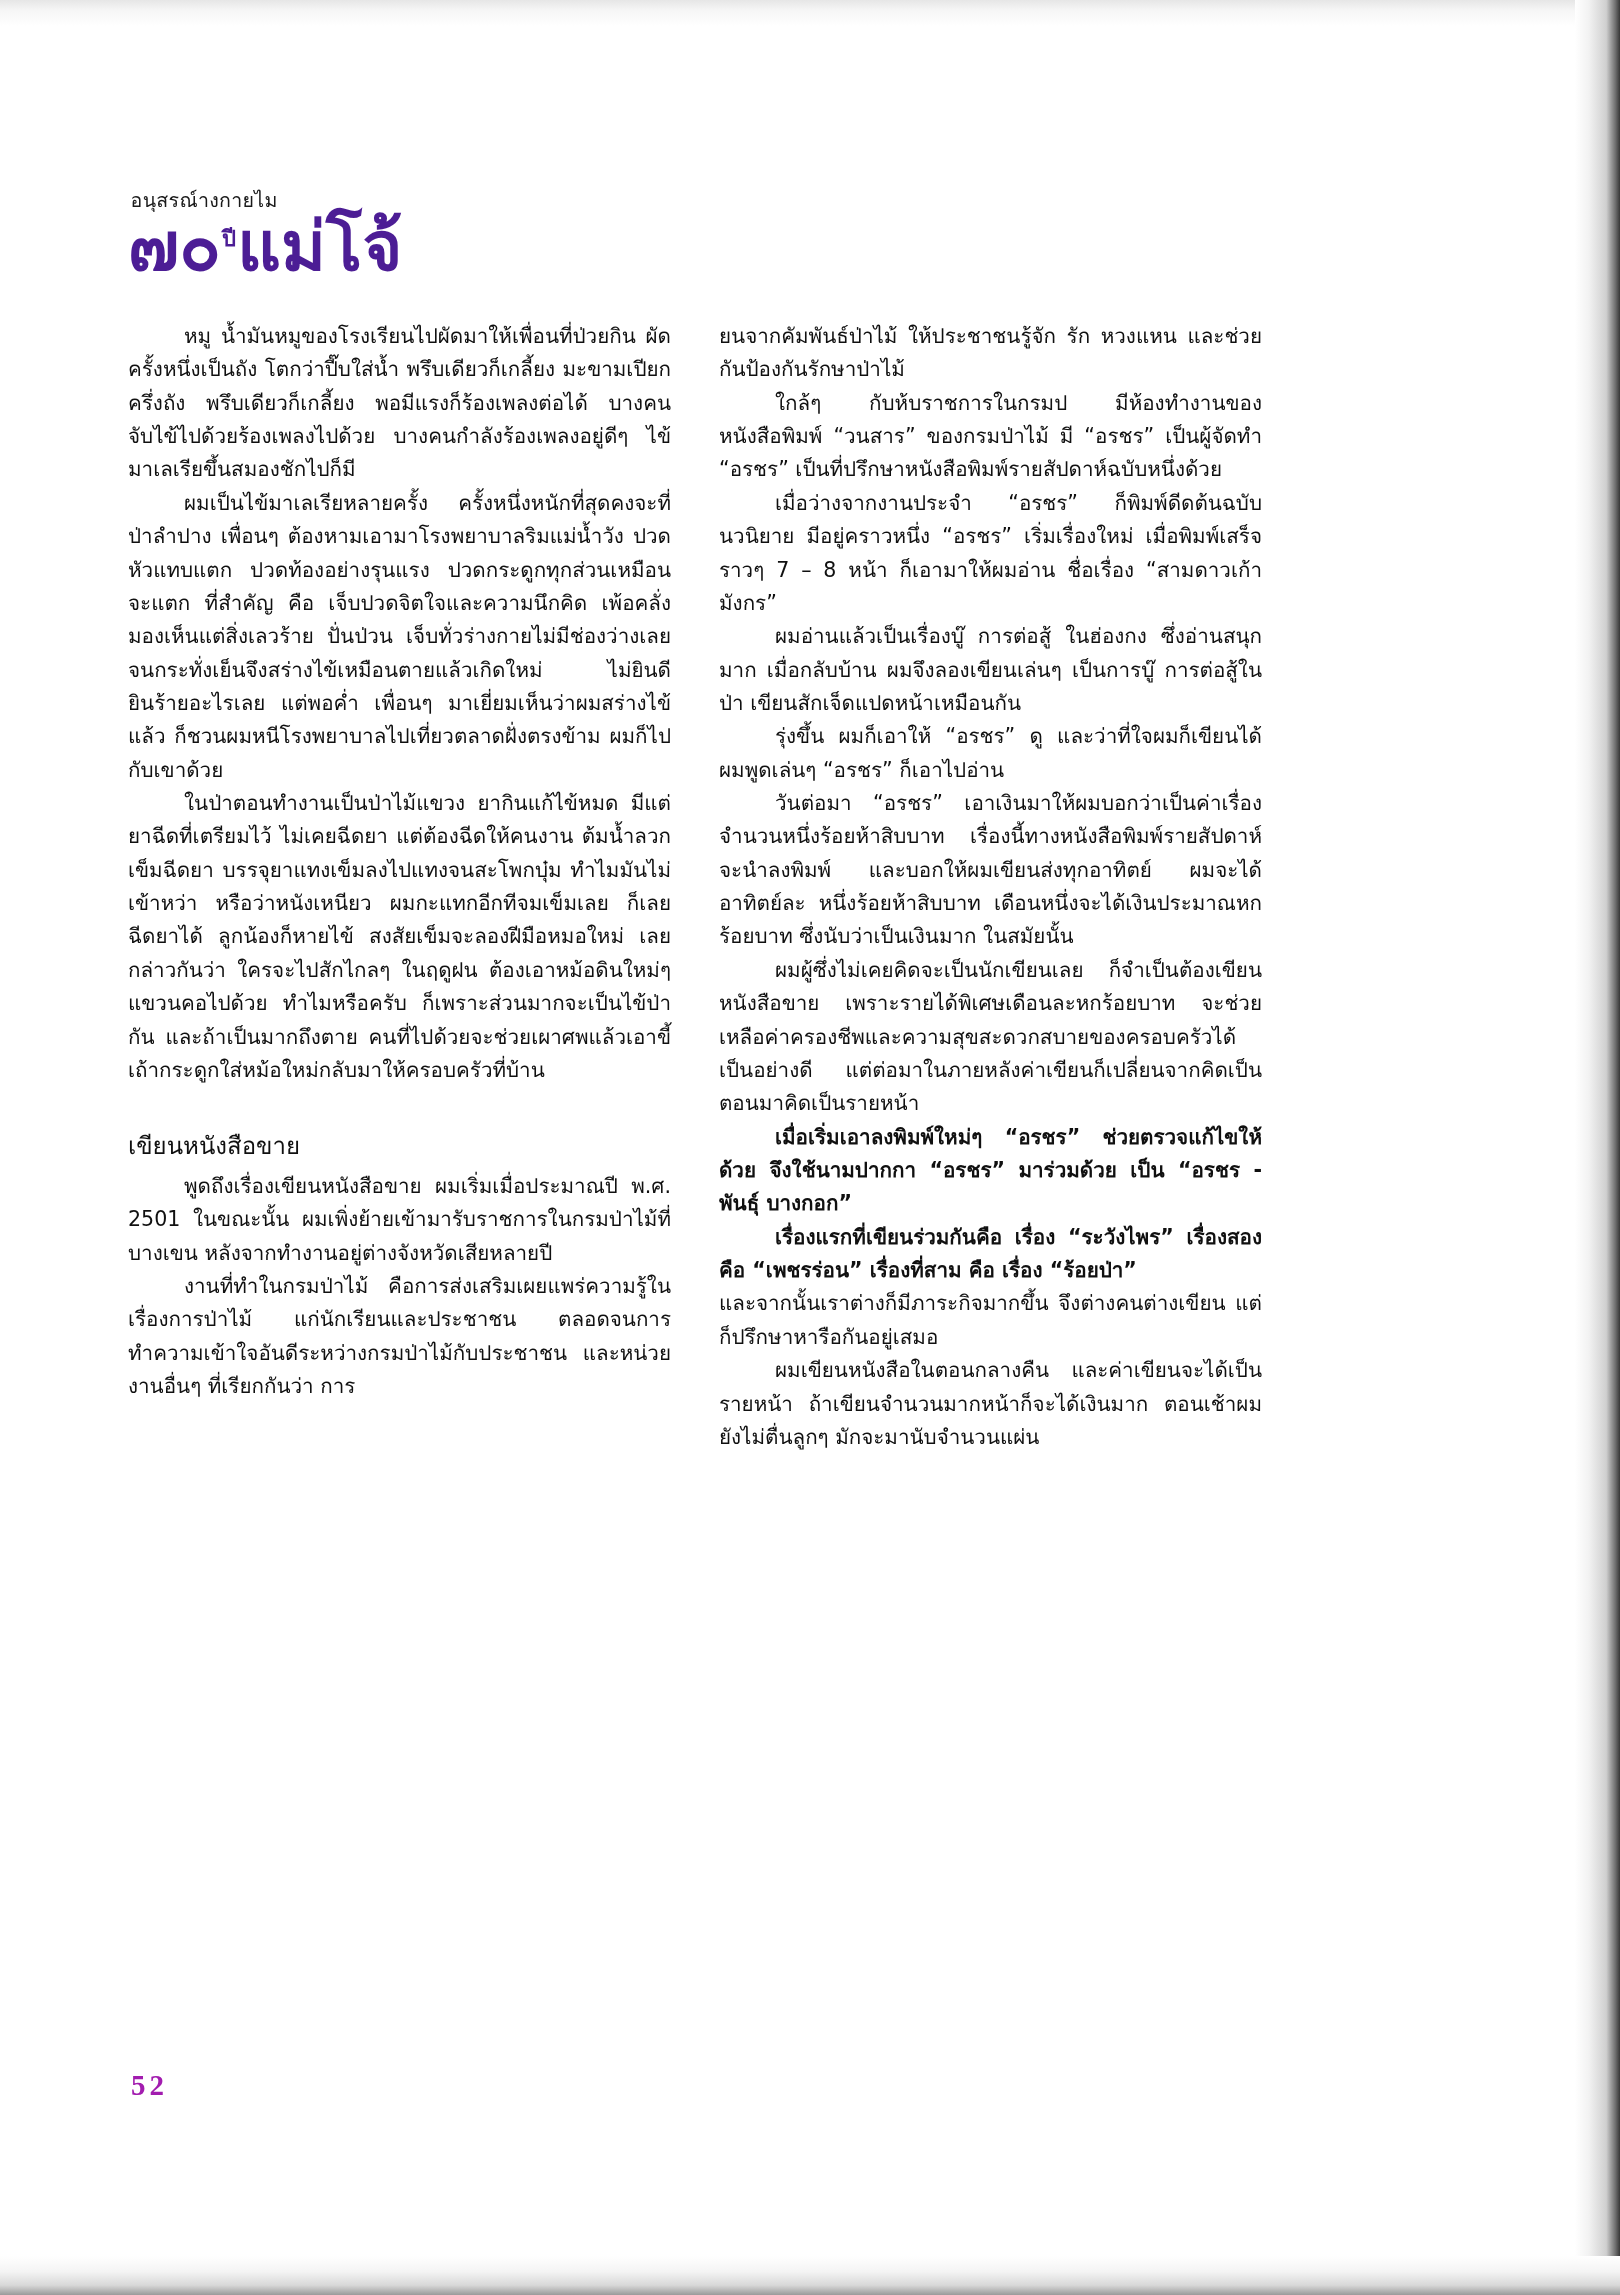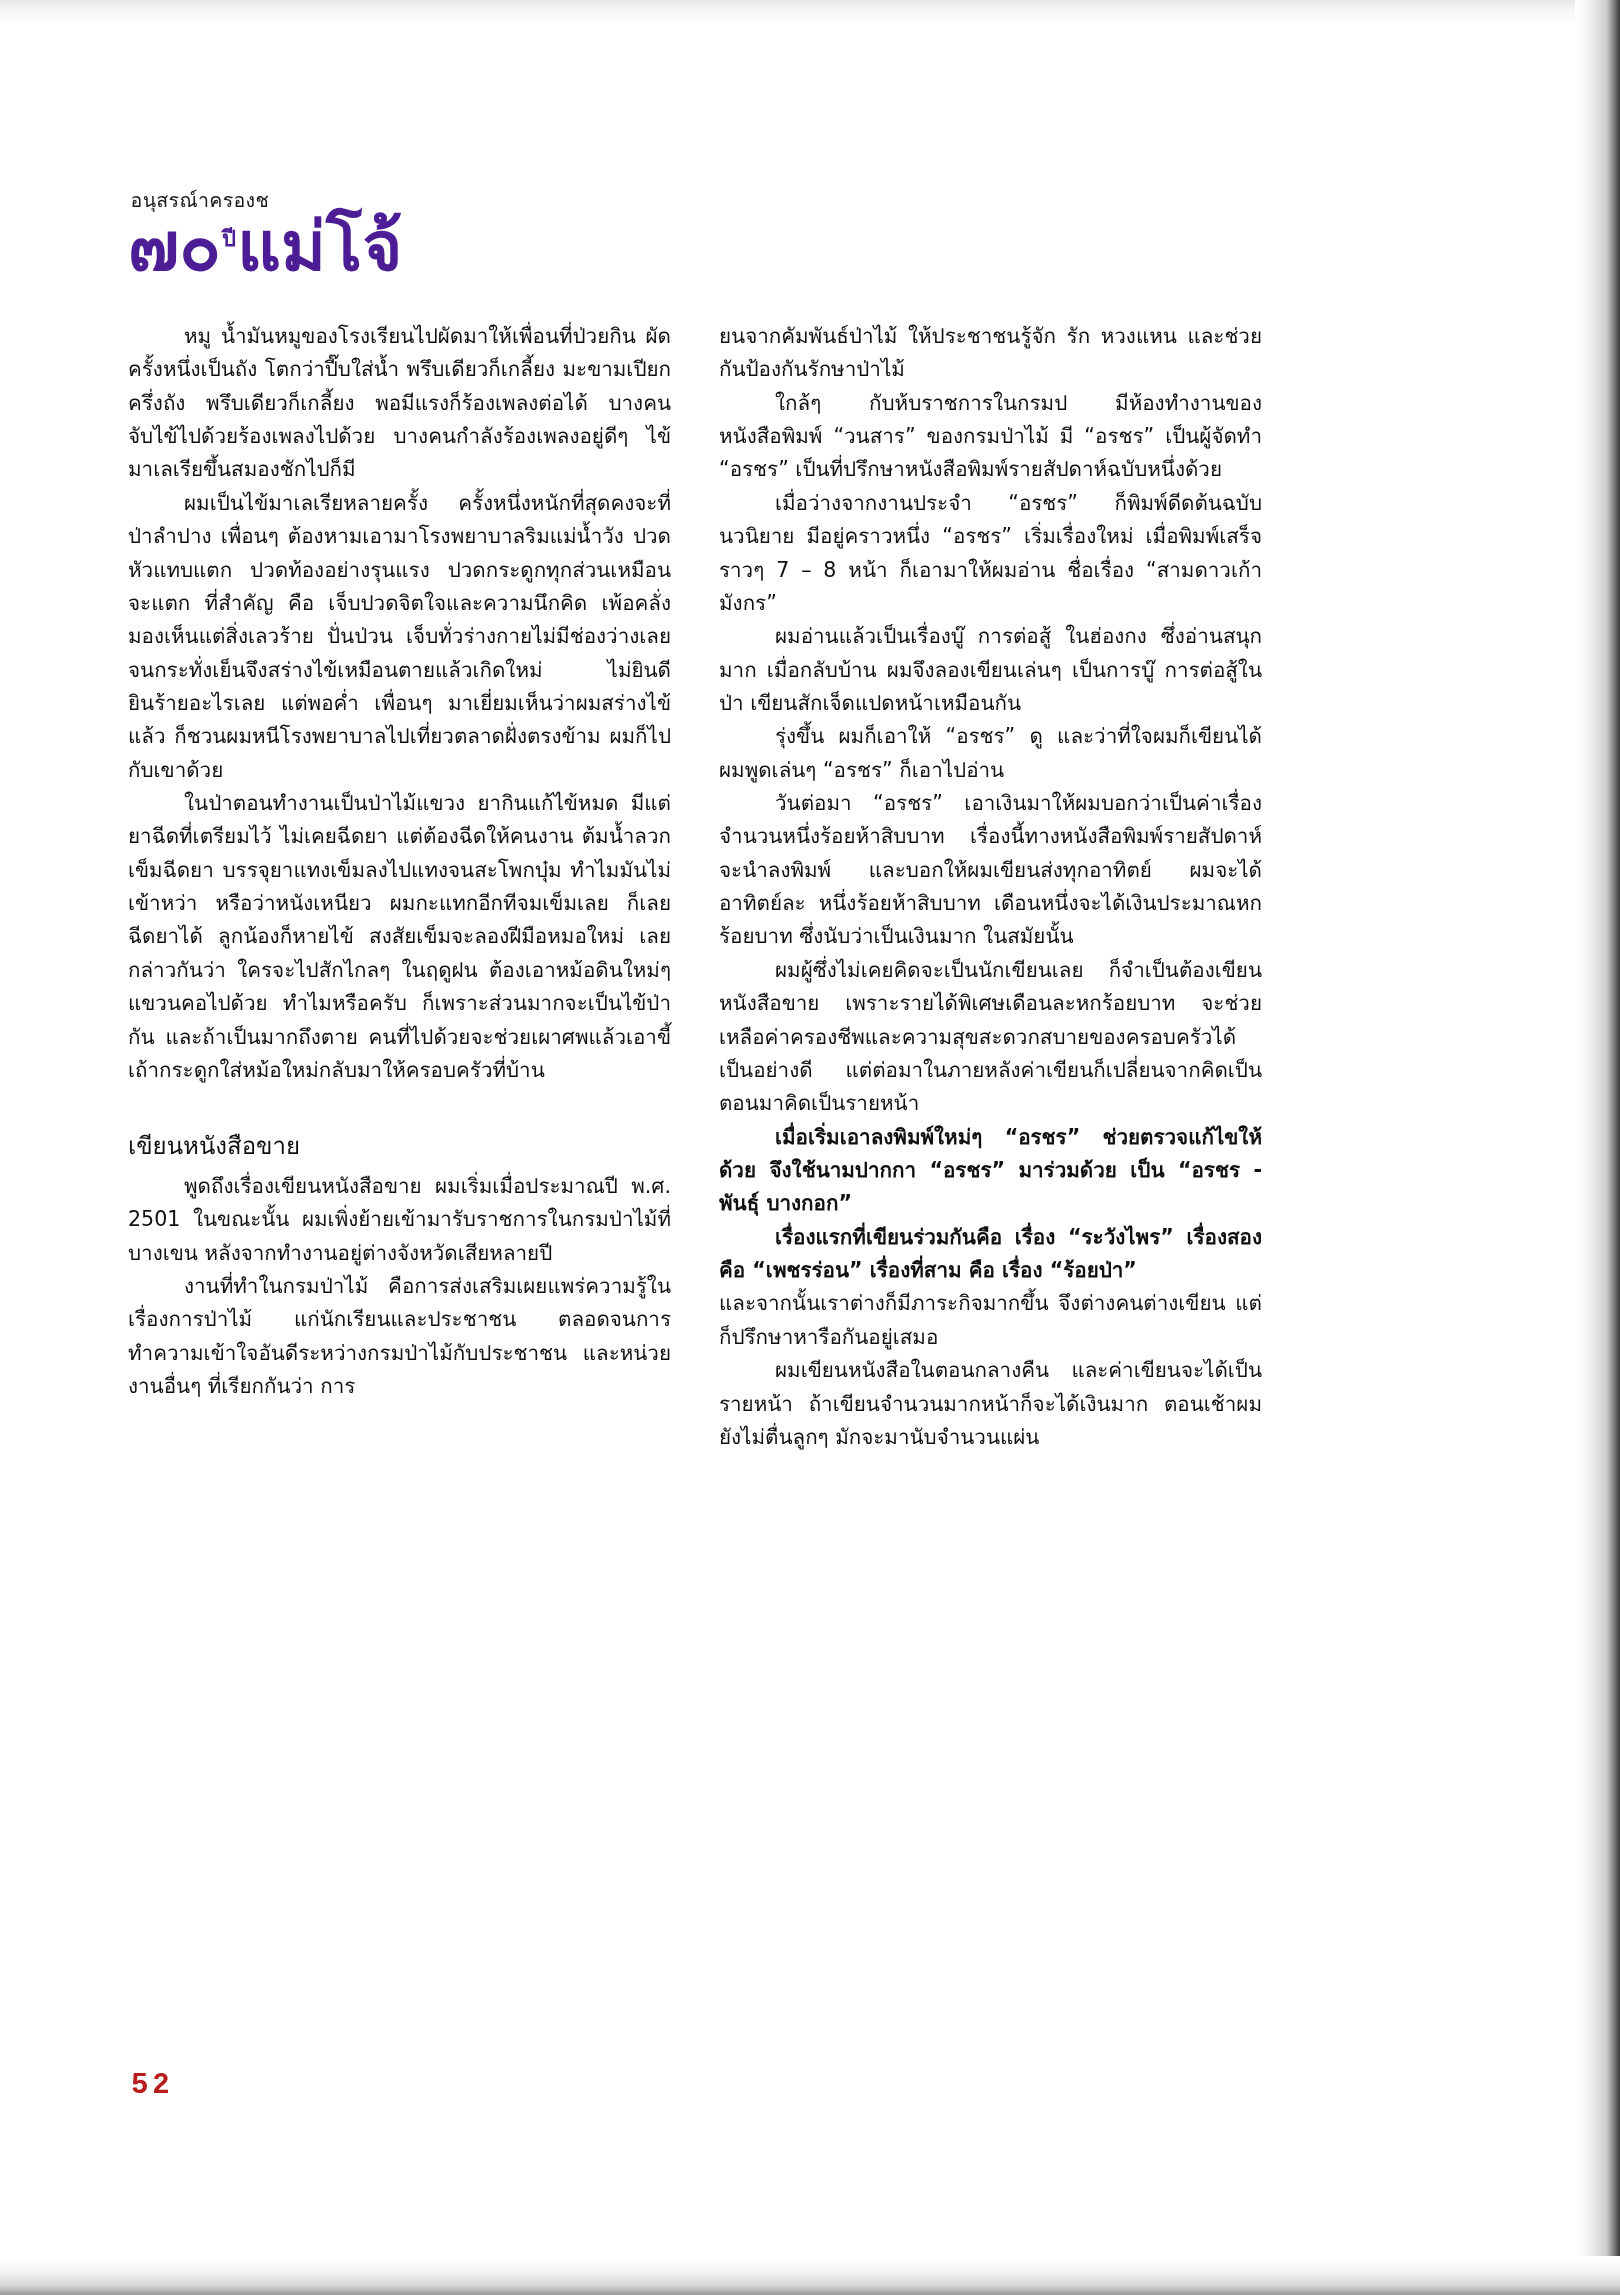--- a/index.html
+++ b/index.html
@@ -113,36 +113,36 @@
     font-size: 24px;
     margin-top: 40px;
     margin-bottom: 3.9px;
   }
 
   
   .folio {
     position: absolute;
     left: 131px;
     top: 2069px;
-    font-family: Liberation Mono, monospace;
+    font-family: Liberation Serif, serif;
     font-size: 29px;
     font-weight: bold;
     letter-spacing: 3.9px;
-    color: #b91c1c;
+    color: #a21caf;
   }
 </style>
 </head>
 <body>
 
 <div class="page">
 
   <div class="content">
 
     <div class="masthead">
-      <div class="masthead-kicker">อนุสรณ์าครองช</div>
+      <div class="masthead-kicker">อนุสรณ์างกายไม</div>
       <div class="masthead-title"><span>๗๐</span><span class="sup">ปี</span><span>แม่โจ้</span></div>
     </div>
 
     <div class="col col-left">
       <p class="para">หมู  น้ำมันหมูของโรงเรียนไปผัดมาให้เพื่อนที่ป่วยกิน ผัดครั้งหนึ่งเป็นถัง  โตกว่าปี๊บใส่น้ำ  พรึบเดียวก็เกลี้ยง มะขามเปียกครึ่งถัง  พรึบเดียวก็เกลี้ยง  พอมีแรงก็ร้องเพลงต่อได้  บางคนจับไข้ไปด้วยร้องเพลงไปด้วย  บางคนกำลังร้องเพลงอยู่ดีๆ ไข้มาเลเรียขึ้นสมองชักไปก็มี</p>
       <p class="para">ผมเป็นไข้มาเลเรียหลายครั้ง  ครั้งหนึ่งหนักที่สุดคงจะที่ป่าลำปาง  เพื่อนๆ ต้องหามเอามาโรงพยาบาลริมแม่น้ำวัง  ปวดหัวแทบแตก  ปวดท้องอย่างรุนแรง  ปวดกระดูกทุกส่วนเหมือนจะแตก  ที่สำคัญ คือ เจ็บปวดจิตใจและความนึกคิด เพ้อคลั่ง มองเห็นแต่สิ่งเลวร้าย ปั่นป่วน เจ็บทั่วร่างกายไม่มีช่องว่างเลย จนกระทั่งเย็นจึงสร่างไข้เหมือนตายแล้วเกิดใหม่ ไม่ยินดี ยินร้ายอะไรเลย แต่พอค่ำ เพื่อนๆ มาเยี่ยมเห็นว่าผมสร่างไข้แล้ว ก็ชวนผมหนีโรงพยาบาลไปเที่ยวตลาดฝั่งตรงข้าม ผมก็ไปกับเขาด้วย</p>
       <p class="para">ในป่าตอนทำงานเป็นป่าไม้แขวง ยากินแก้ไข้หมด มีแต่ยาฉีดที่เตรียมไว้ ไม่เคยฉีดยา แต่ต้องฉีดให้คนงาน ต้มน้ำลวกเข็มฉีดยา บรรจุยาแทงเข็มลงไปแทงจนสะโพกบุ๋ม ทำไมมันไม่เข้าหว่า หรือว่าหนังเหนียว ผมกะแทกอีกทีจมเข็มเลย ก็เลยฉีดยาได้ ลูกน้องก็หายไข้ สงสัยเข็มจะลองฝีมือหมอใหม่ เลยกล่าวกันว่า ใครจะไปสักไกลๆ ในฤดูฝน ต้องเอาหม้อดินใหม่ๆ แขวนคอไปด้วย ทำไมหรือครับ ก็เพราะส่วนมากจะเป็นไข้ป่ากัน และถ้าเป็นมากถึงตาย คนที่ไปด้วยจะช่วยเผาศพแล้วเอาขี้เถ้ากระดูกใส่หม้อใหม่กลับมาให้ครอบครัวที่บ้าน</p>
       <div class="subhead">เขียนหนังสือขาย</div>
       <p class="para">พูดถึงเรื่องเขียนหนังสือขาย ผมเริ่มเมื่อประมาณปี พ.ศ. 2501 ในขณะนั้น ผมเพิ่งย้ายเข้ามารับราชการในกรมป่าไม้ที่บางเขน หลังจากทำงานอยู่ต่างจังหวัดเสียหลายปี</p>
       <p class="para">งานที่ทำในกรมป่าไม้ คือการส่งเสริมเผยแพร่ความรู้ในเรื่องการป่าไม้  แก่นักเรียนและประชาชน ตลอดจนการทำความเข้าใจอันดีระหว่างกรมป่าไม้กับประชาชน  และหน่วยงานอื่นๆ  ที่เรียกกันว่า  การ</p>

